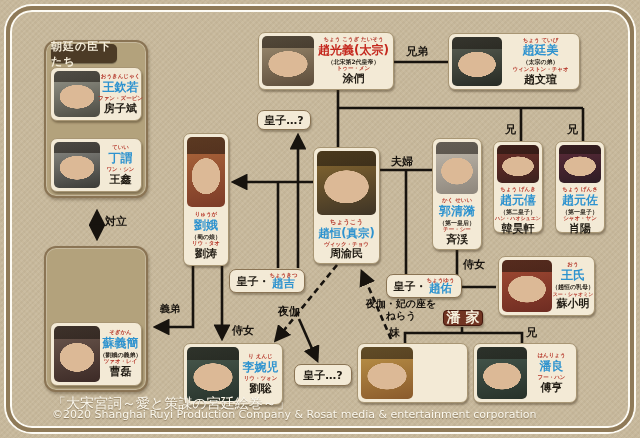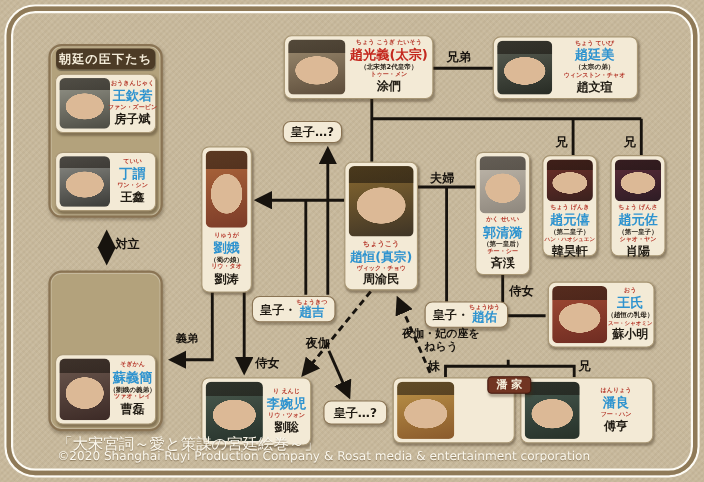--- a/index.html
+++ b/index.html
@@ -52,21 +52,21 @@
     white-space:pre-line;line-height:1.15;z-index:3;text-align:center;
   }
   .pill{
     position:absolute;background:var(--cream);border:1.5px solid var(--bdr);border-radius:7px;
     display:flex;align-items:center;justify-content:center;font-weight:bold;font-size:11px;color:#211c14;
     box-shadow:1px 2px 2px rgba(60,45,25,.35);z-index:3;white-space:nowrap;
   }
   .pill .stack{display:flex;flex-direction:column;align-items:center;line-height:1;}
   .pill .pfuri{font-size:5.5px;color:var(--furired);}
   .pill .pname{font-size:11.5px;color:var(--blue);}
-  .pill.dark{background:var(--pilldark);color:#f6efdc;border-color:#44190f;font-size:10px;border-radius:4px;margin-top:32px;}
+  .pill.dark{background:var(--pilldark);color:#f6efdc;border-color:#44190f;font-size:14px;border-radius:4px;}
   .footer-line{position:absolute;color:#fbf8ee;z-index:5;text-shadow:0 1px 1px rgba(90,70,40,.55);white-space:nowrap;}
 </style>
 </head>
 <body>
 
 <div class="stage">
 
   <svg class="wires" width="640" height="438">
     <defs>
       <marker id="ah" viewBox="0 0 10 10" refX="8" refY="5" markerWidth="6.5" markerHeight="6.5" orient="auto-start-reverse">
@@ -92,21 +92,21 @@
       <path class="w dash" d="M391 339 L362 272" marker-end="url(#ah)"></path>
       <path class="w" d="M405 343 V333 H522 V343"></path>
       <path class="w" d="M462 333 V327"></path>
       <path class="w" d="M97 212 V238" marker-start="url(#ah)" marker-end="url(#ah)"></path>
     </g>
   </svg>
 
   <div class="frame"></div>
 
   <div class="panel" style="left:44px;top:40px;width:104px;height:158px"></div>
-  <div class="panel-title" style="left:51px;top:44px;width:90px;height:19px">朝廷の臣下たち</div>
+  <div class="panel-title" style="left:51px;top:44px;width:66px;height:19px">朝廷の臣下たち</div>
 
   <div class="card h" style="left:50px;top:67px;width:92px;height:54px">
     <div class="photo" style="width: 46px; background: linear-gradient(rgba(22, 17, 12, 0.55) 0px, rgba(22, 17, 12, 0.55) 24%, rgba(0, 0, 0, 0) 24%), radial-gradient(38% 26% at 50% 56%, rgb(220, 185, 150) 0px, rgb(220, 185, 150) 98%, rgba(0, 0, 0, 0) 100%), linear-gradient(168deg, rgb(152, 152, 140) 0%, rgb(76, 75, 67) 100%);"></div>
     <div class="txt">
       <div class="furi">おうきんじゃく</div>
       <div class="nm">王欽若</div>
       <div class="afuri">ファン・ズービン</div>
       <div class="anm">房子斌</div>
     </div>
   </div>
@@ -233,21 +233,21 @@
       <div class="nm">李婉児</div>
       <div class="afuri">リウ・ツォン</div>
       <div class="anm">劉聡</div>
     </div>
   </div>
 
   <div class="card h" style="left:357px;top:343px;width:111px;height:60px">
     <div class="photo" style="width: 52px; background: linear-gradient(rgba(22, 17, 12, 0.55) 0px, rgba(22, 17, 12, 0.55) 24%, rgba(0, 0, 0, 0) 24%), radial-gradient(38% 26% at 50% 56%, rgb(220, 185, 150) 0px, rgb(220, 185, 150) 98%, rgba(0, 0, 0, 0) 100%), linear-gradient(168deg, rgb(189, 149, 72) 0%, rgb(138, 90, 44) 100%);"></div>
   </div>
 
-  <div class="card h" style="left:473px;top:343px;width:121px;height:60px">
+  <div class="card h" style="left:473px;top:343px;width:104px;height:60px">
     <div class="photo" style="width: 50px; background: linear-gradient(rgba(22, 17, 12, 0.55) 0px, rgba(22, 17, 12, 0.55) 24%, rgba(0, 0, 0, 0) 24%), radial-gradient(38% 26% at 50% 56%, rgb(220, 185, 150) 0px, rgb(220, 185, 150) 98%, rgba(0, 0, 0, 0) 100%), linear-gradient(168deg, rgb(71, 90, 80) 0%, rgb(39, 49, 41) 100%);"></div>
     <div class="txt">
       <div class="furi">はんりょう</div>
       <div class="nm">潘良</div>
       <div class="afuri">フー・ハン</div>
       <div class="anm">傅亨</div>
     </div>
   </div>
 
   <div class="pill" style="left:257px;top:110px;width:54px;height:20px">

